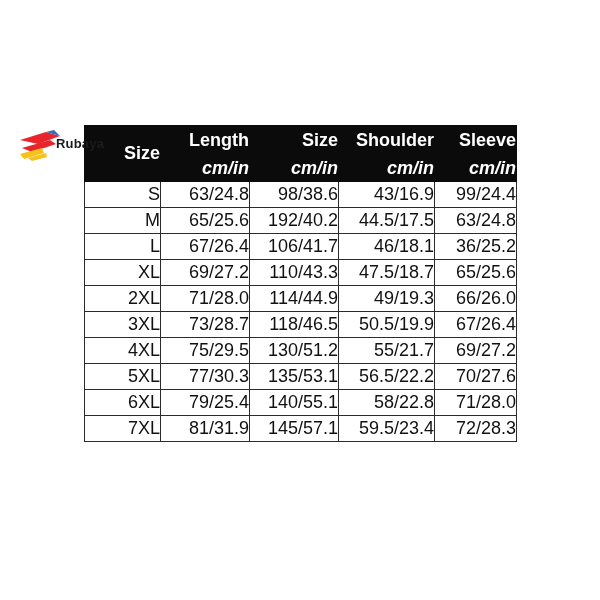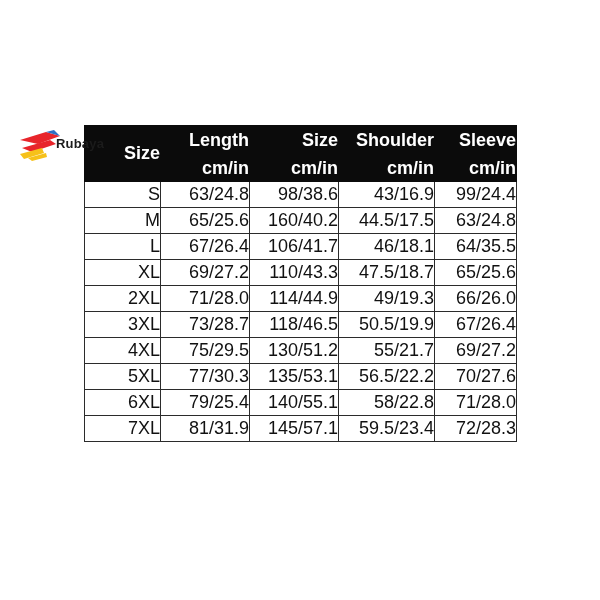--- a/index.html
+++ b/index.html
@@ -71,20 +71,21 @@
   }
   table.size-table thead th {
     background: #0b0b0b;
     color: #ffffff;
     font-weight: bold;
     border-color: #0b0b0b;
     height: 28px;
   }
   table.size-table thead tr.unit-row th {
     height: 26px;
+    font-style: italic;
   }
   table.size-table col.c0 { width: 76px; }
   table.size-table col.c1 { width: 89px; }
   table.size-table col.c2 { width: 89px; }
   table.size-table col.c3 { width: 96px; }
   table.size-table col.c4 { width: 82px; }
 
   table.size-table tbody td { background: #ffffff; }
 </style>
 </head>
@@ -131,30 +132,30 @@
         <tr>
           <td>S</td>
           <td>63/24.8</td>
           <td>98/38.6</td>
           <td>43/16.9</td>
           <td>99/24.4</td>
         </tr>
         <tr>
           <td>M</td>
           <td>65/25.6</td>
-          <td>160/40.2</td>
+          <td>192/40.2</td>
           <td>44.5/17.5</td>
           <td>63/24.8</td>
         </tr>
         <tr>
           <td>L</td>
           <td>67/26.4</td>
           <td>106/41.7</td>
           <td>46/18.1</td>
-          <td>64/35.5</td>
+          <td>36/25.2</td>
         </tr>
         <tr>
           <td>XL</td>
           <td>69/27.2</td>
           <td>110/43.3</td>
           <td>47.5/18.7</td>
           <td>65/25.6</td>
         </tr>
         <tr>
           <td>2XL</td>

